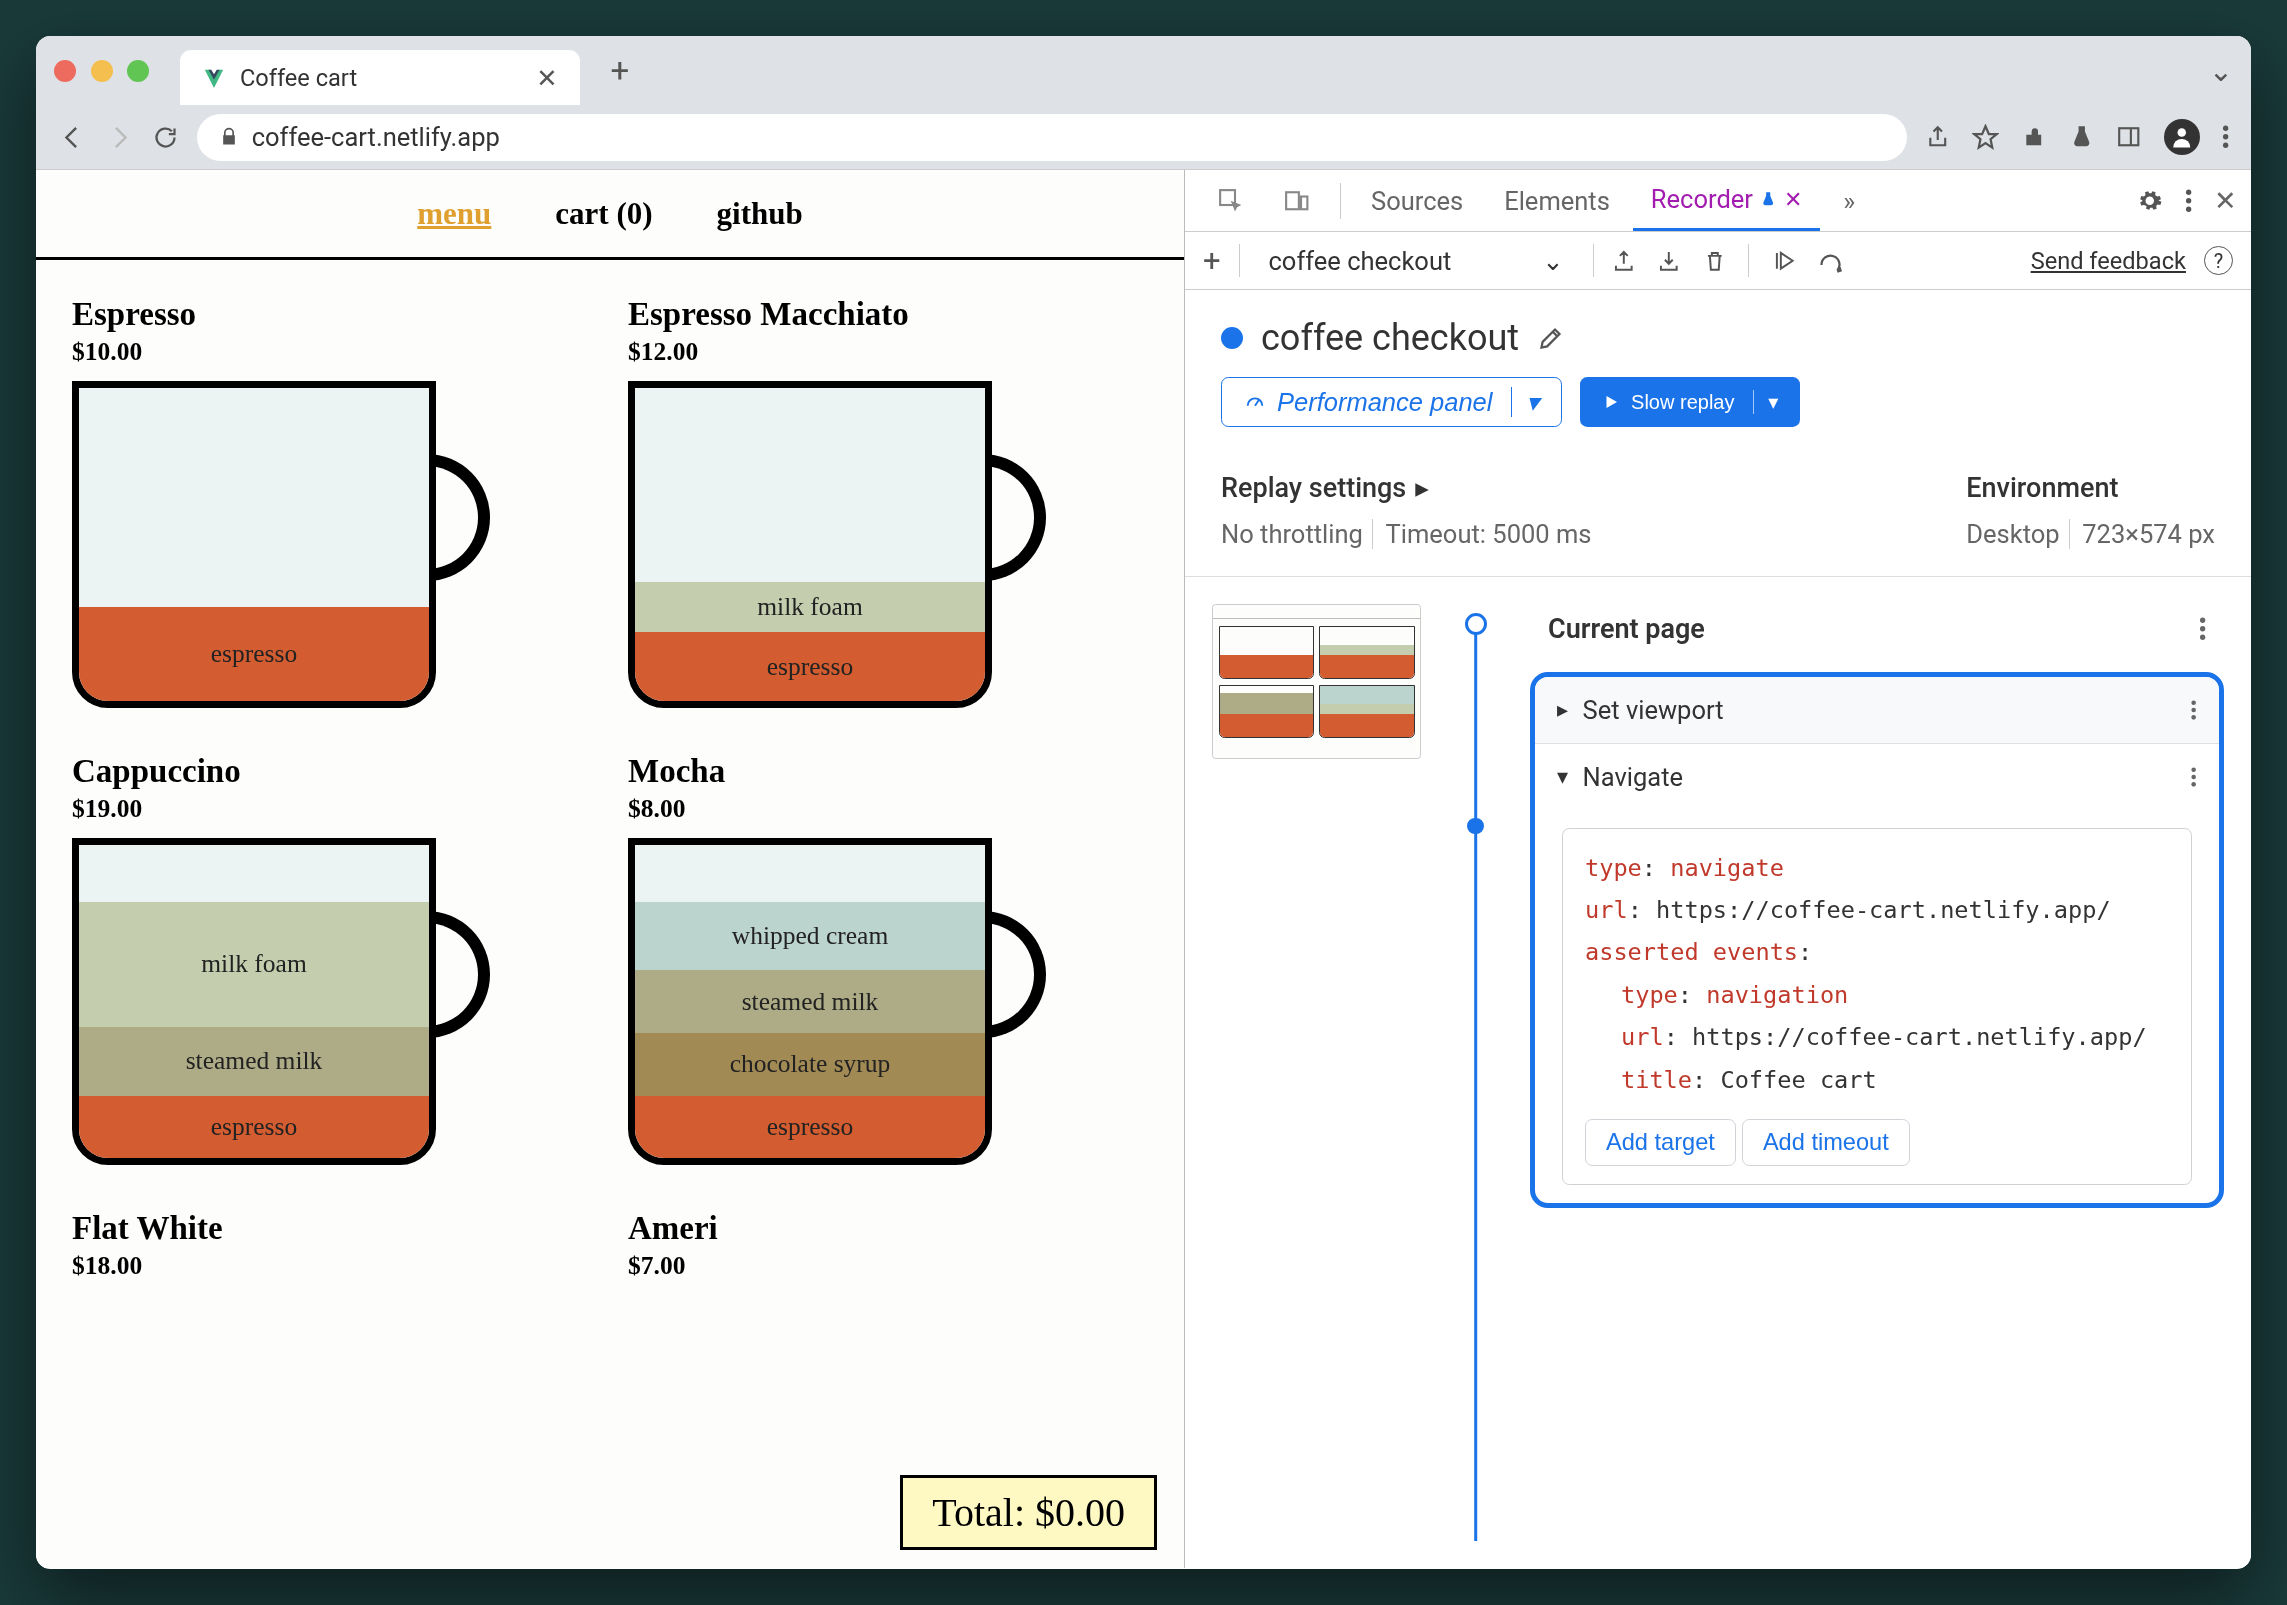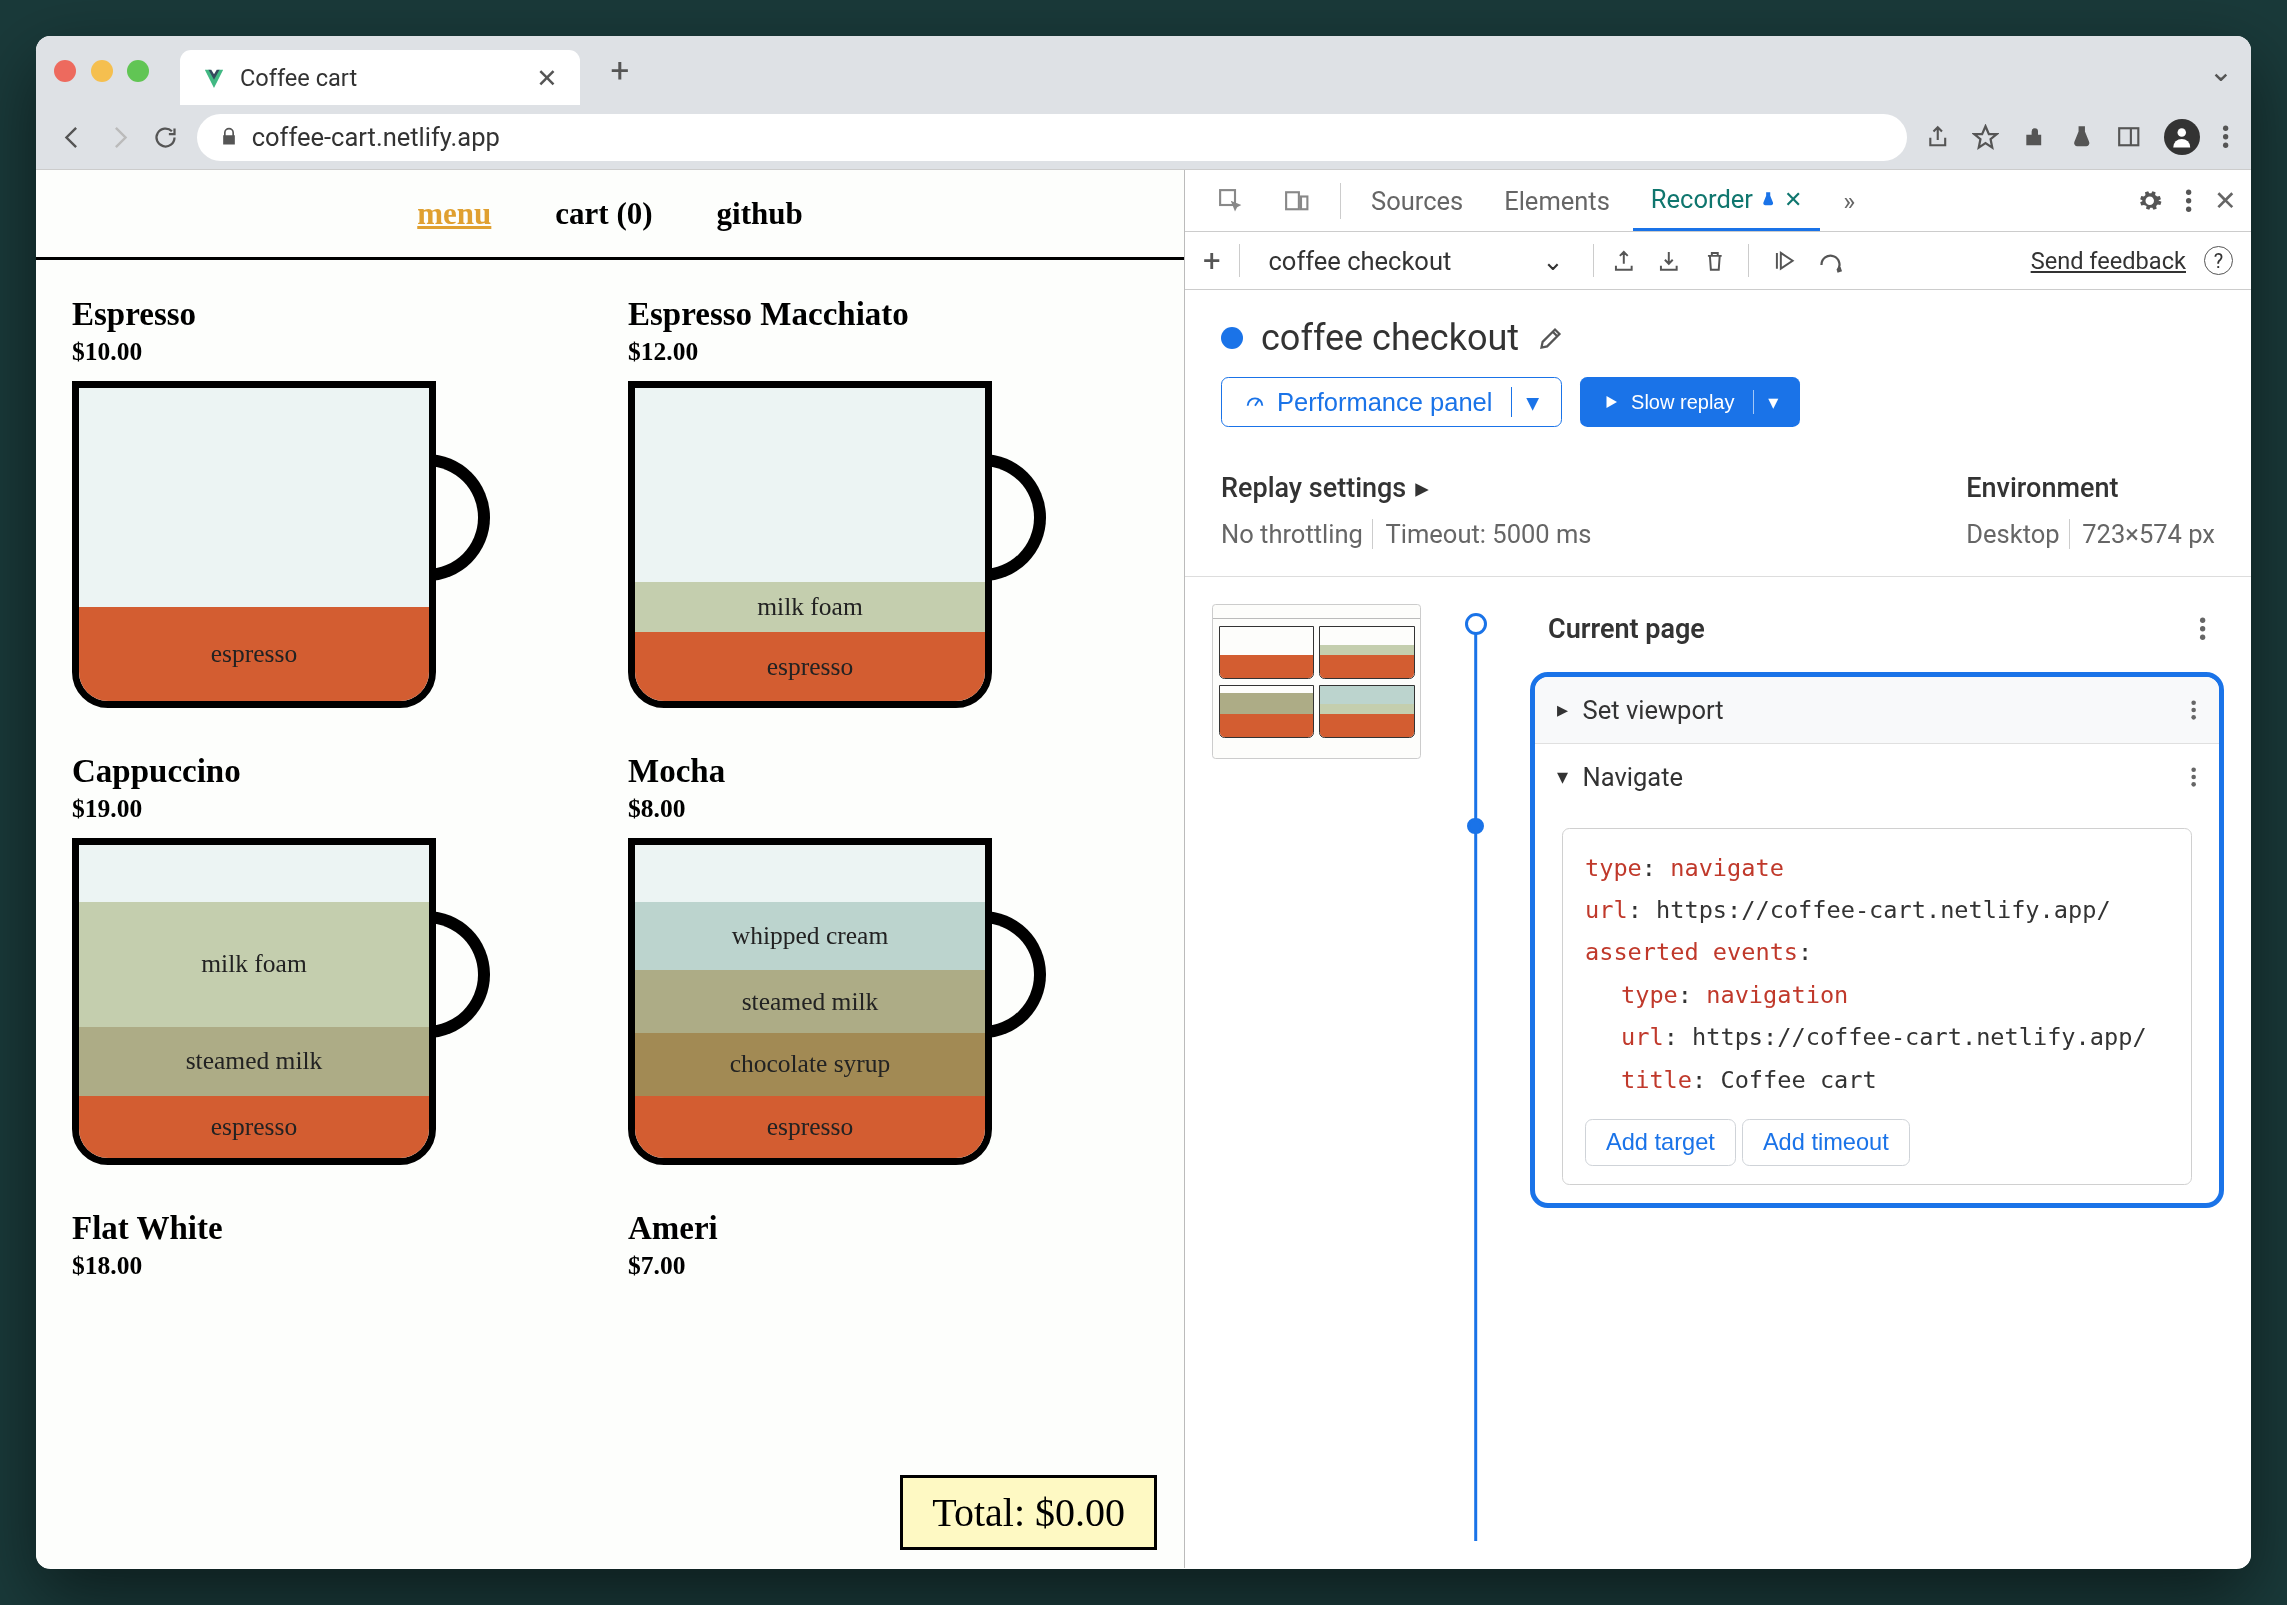--- a/index.html
+++ b/index.html
@@ -173,21 +173,21 @@
   height: 62px;
   border-bottom: 0.9px solid #ccc;
   display: flex;
   align-items: center;
   padding: 0 14.5px;
   gap: 5px;
   font-size: 25.5px;
   color: #666;
 }
 .dt-tab { padding: 0 18px; height: 100%; display: flex; align-items: center; gap: 7.3px; cursor: pointer; }
-.dt-tab.active { color: #0f766e; border-bottom: 3.6px solid #1a73e8; }
+.dt-tab.active { color: #a21caf; border-bottom: 3.6px solid #1a73e8; }
 .dt-tab-close { font-size: 22px; cursor: pointer; }
 .dt-right { margin-left: auto; display: flex; gap: 22px; align-items: center; }
 .dt-toolbar {
   height: 58px;
   border-bottom: 0.9px solid #ccc;
   display: flex;
   align-items: center;
   padding: 0 18px;
   gap: 18px;
   font-size: 25.5px;
@@ -216,20 +216,21 @@
 }
 .btn-outline {
   border: 1.8px solid #1a73e8;
   color: #1a73e8;
   background: #fff;
   border-radius: 7.3px;
   padding: 9px 22px;
   font-size: 25.5px;
   display: flex; align-items: center; gap: 11px;
   cursor: pointer;
+  font-style: italic;
 }
 .btn-outline .caret-part {
   border-left: 1.8px solid #1a73e8;
   padding-left: 14.5px; margin-left: 7.3px;
 }
 .btn-primary {
   background: #1a73e8;
   color: #fff;
   border: none;
   border-radius: 7.3px;

